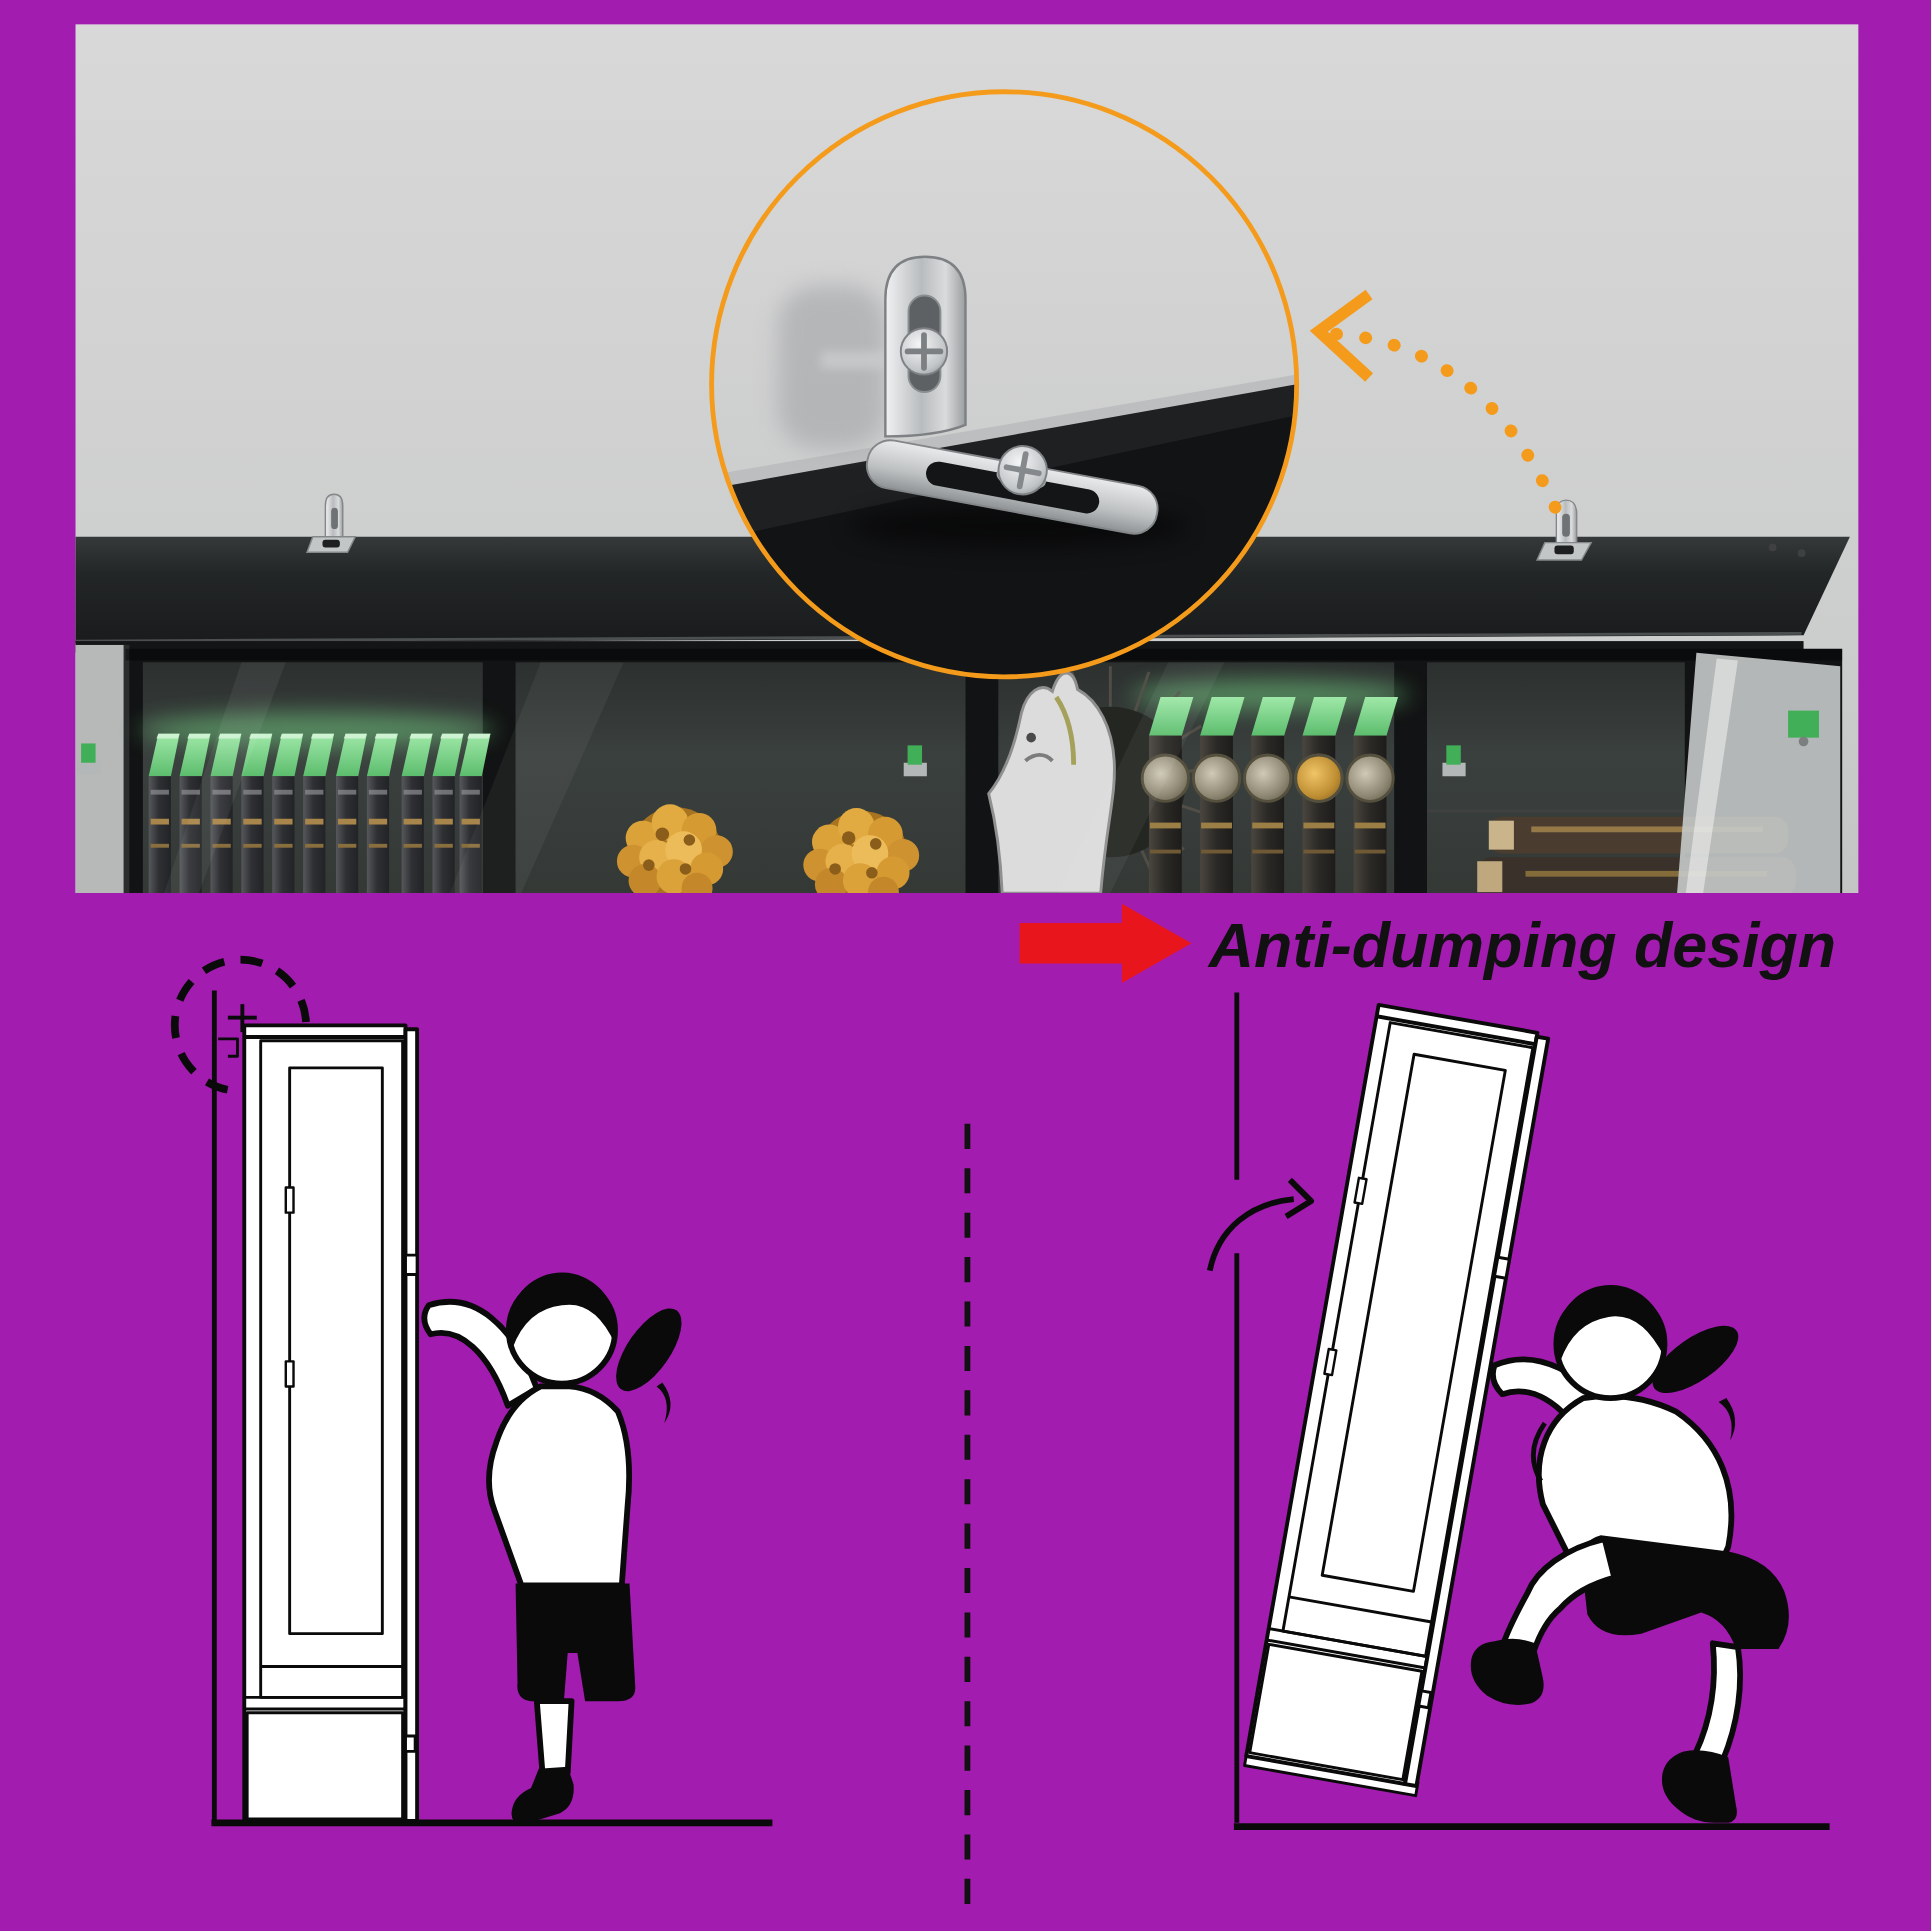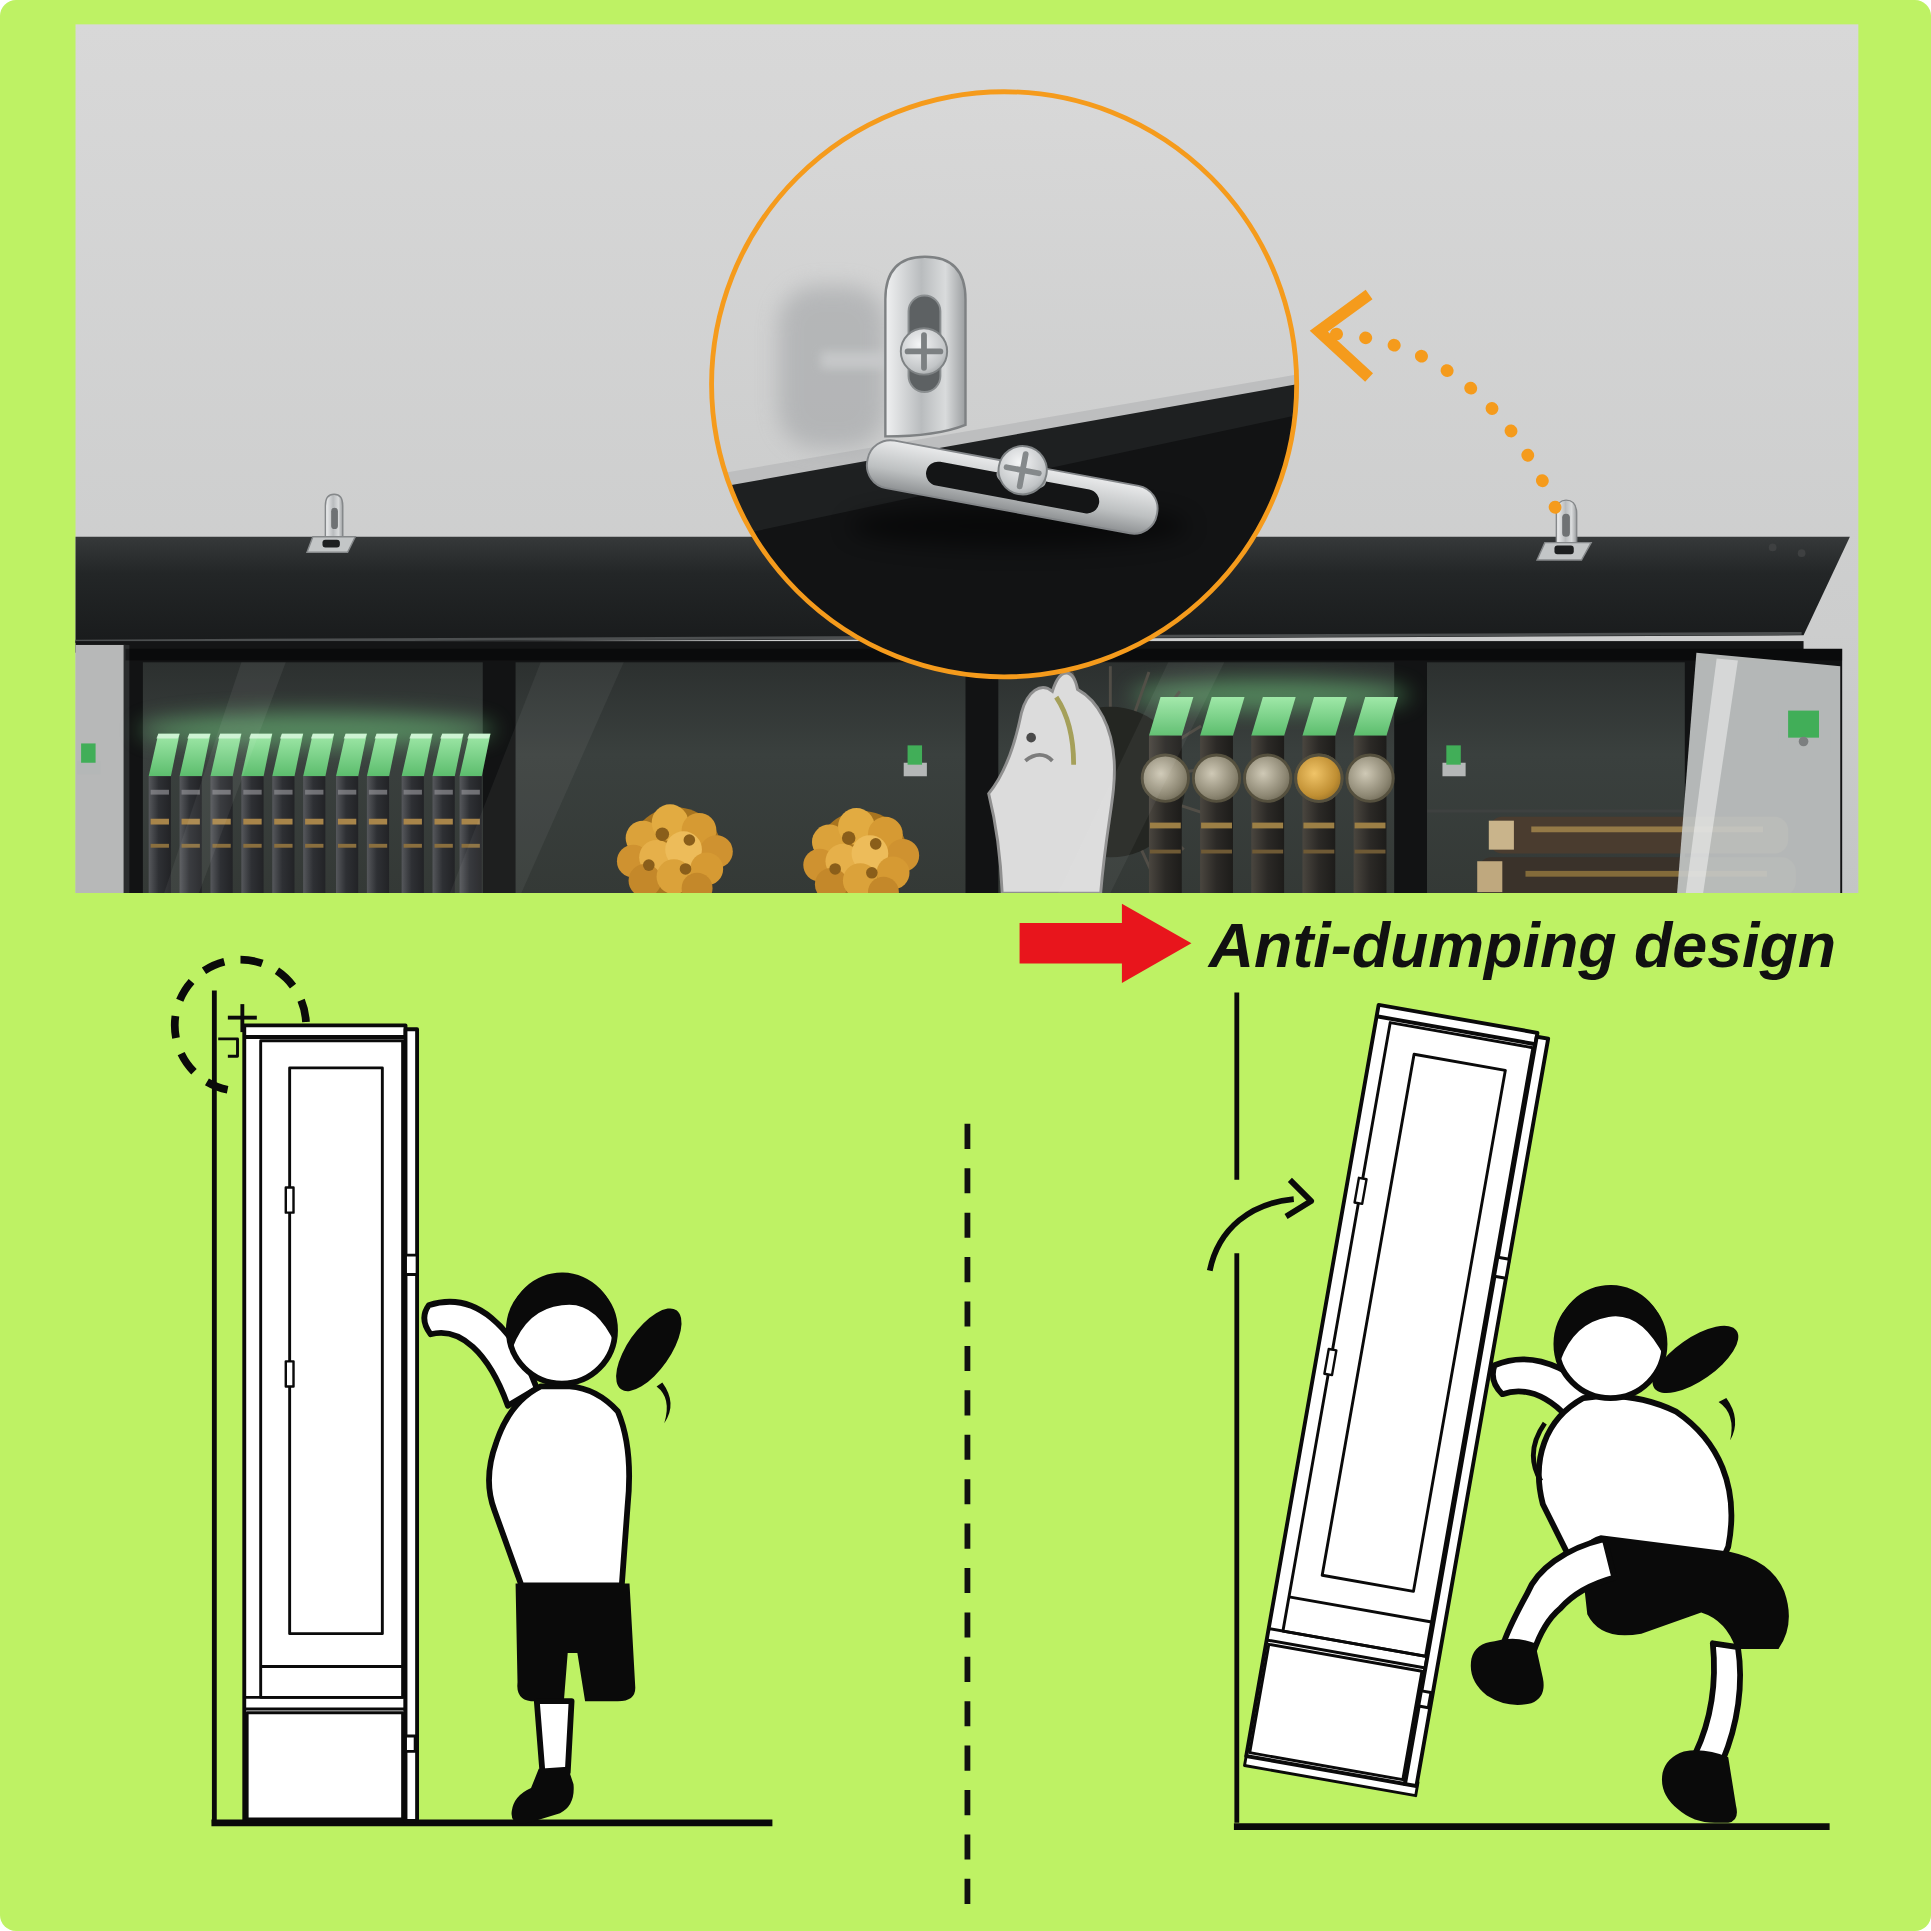--- a/index.html
+++ b/index.html
@@ -1,17 +1,17 @@
 <!DOCTYPE html>
 <html><head>
 <meta charset="utf-8">
 <style>
   html,body{margin:0;padding:0;background:#ffffff;}
-  .page{position:relative;width:1931px;height:1931px;background:#bef264;overflow:hidden;
-        font-family:"Liberation Sans", sans-serif;border-radius:16px;}
+  .page{position:relative;width:1931px;height:1931px;background:#a21caf;overflow:hidden;
+        font-family:"Liberation Sans", sans-serif;}
   svg{display:block}
   .heading-text{font-family:"Liberation Sans", sans-serif;font-weight:bold;font-style:italic;
                 font-size:65px;fill:#111111;letter-spacing:0px;}
 </style>
 </head>
 <body>
 
 <div class="page">
 <svg width="1931" height="1931" viewBox="0 0 2000 2000" xmlns="http://www.w3.org/2000/svg">
   <defs>

